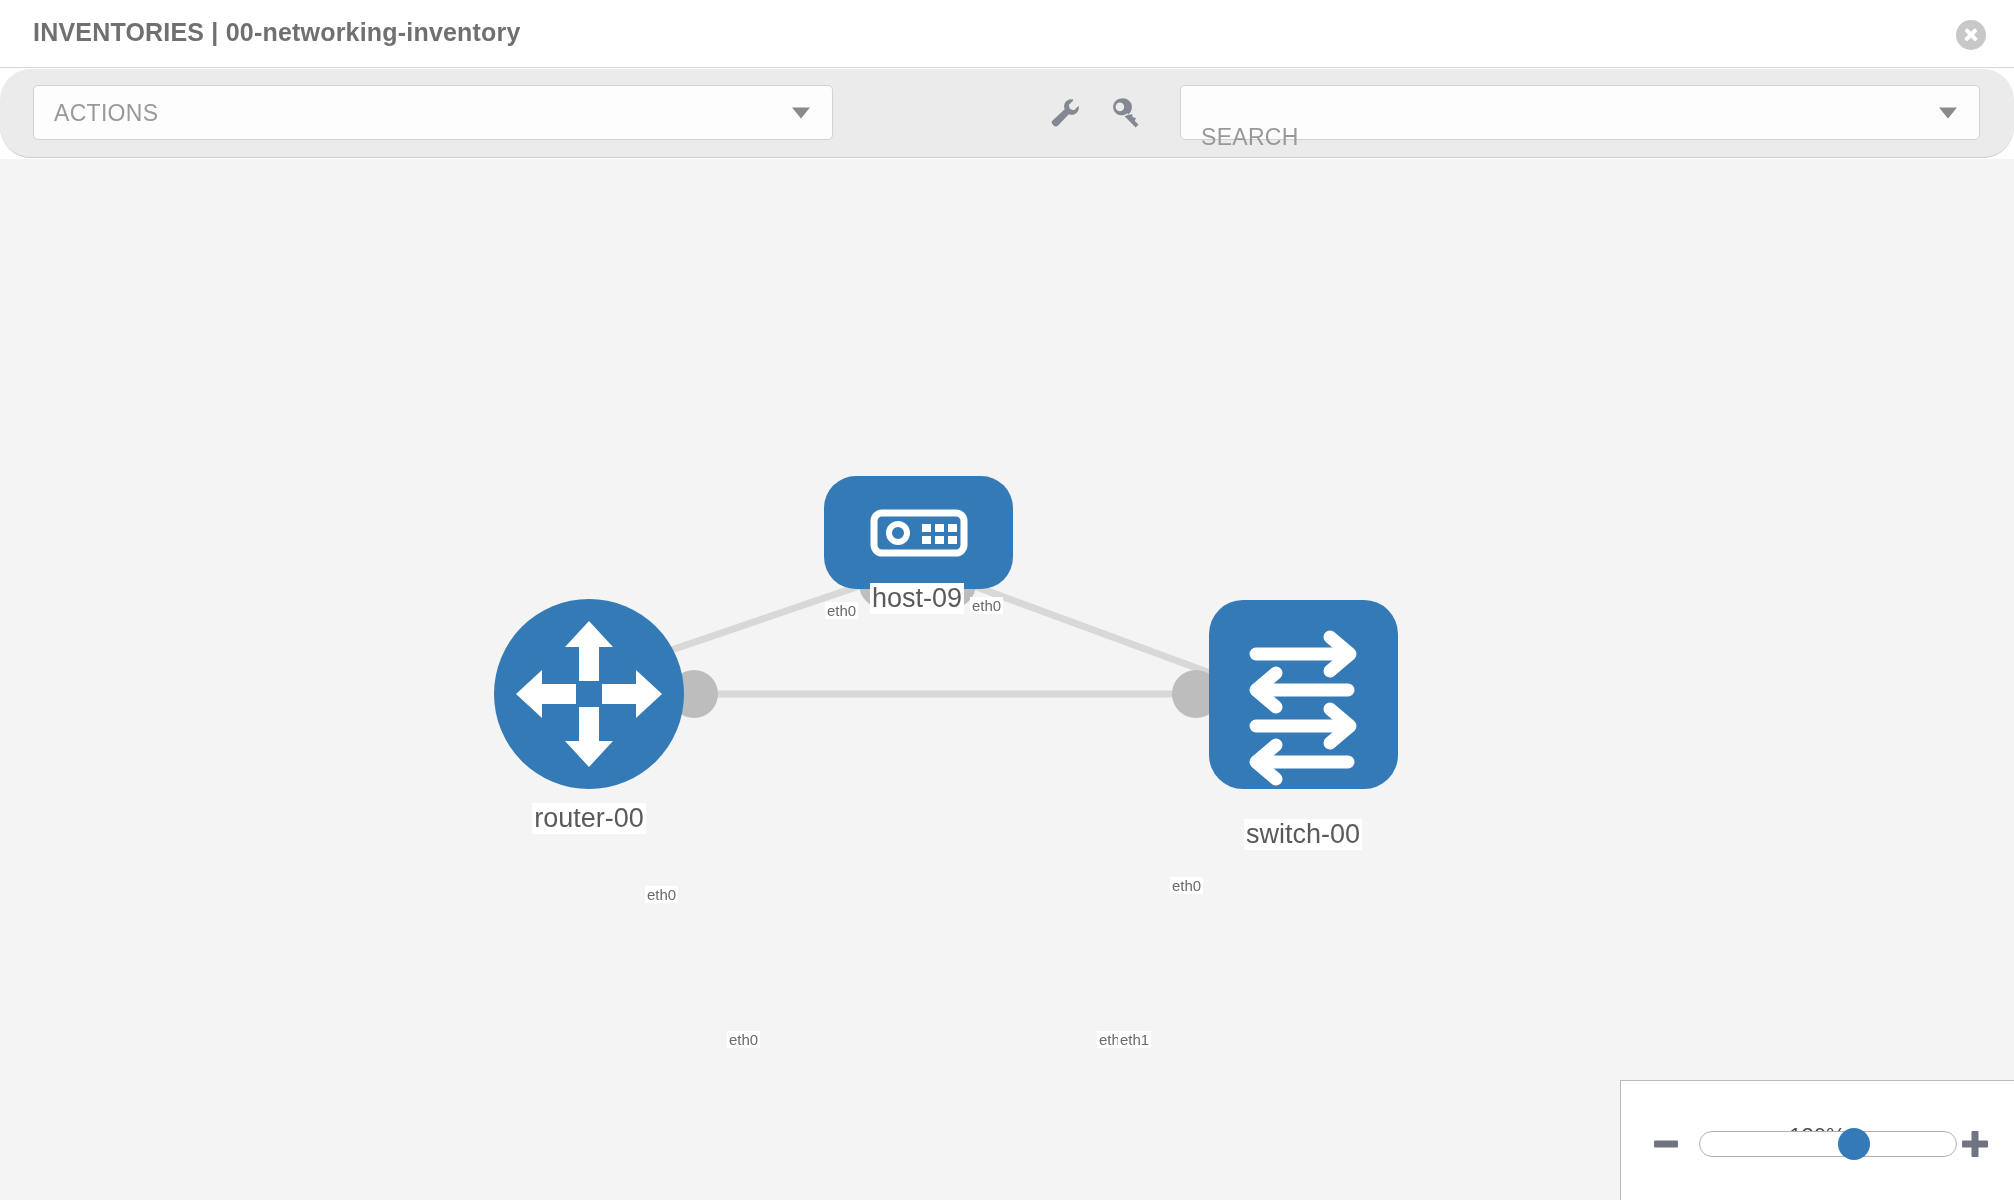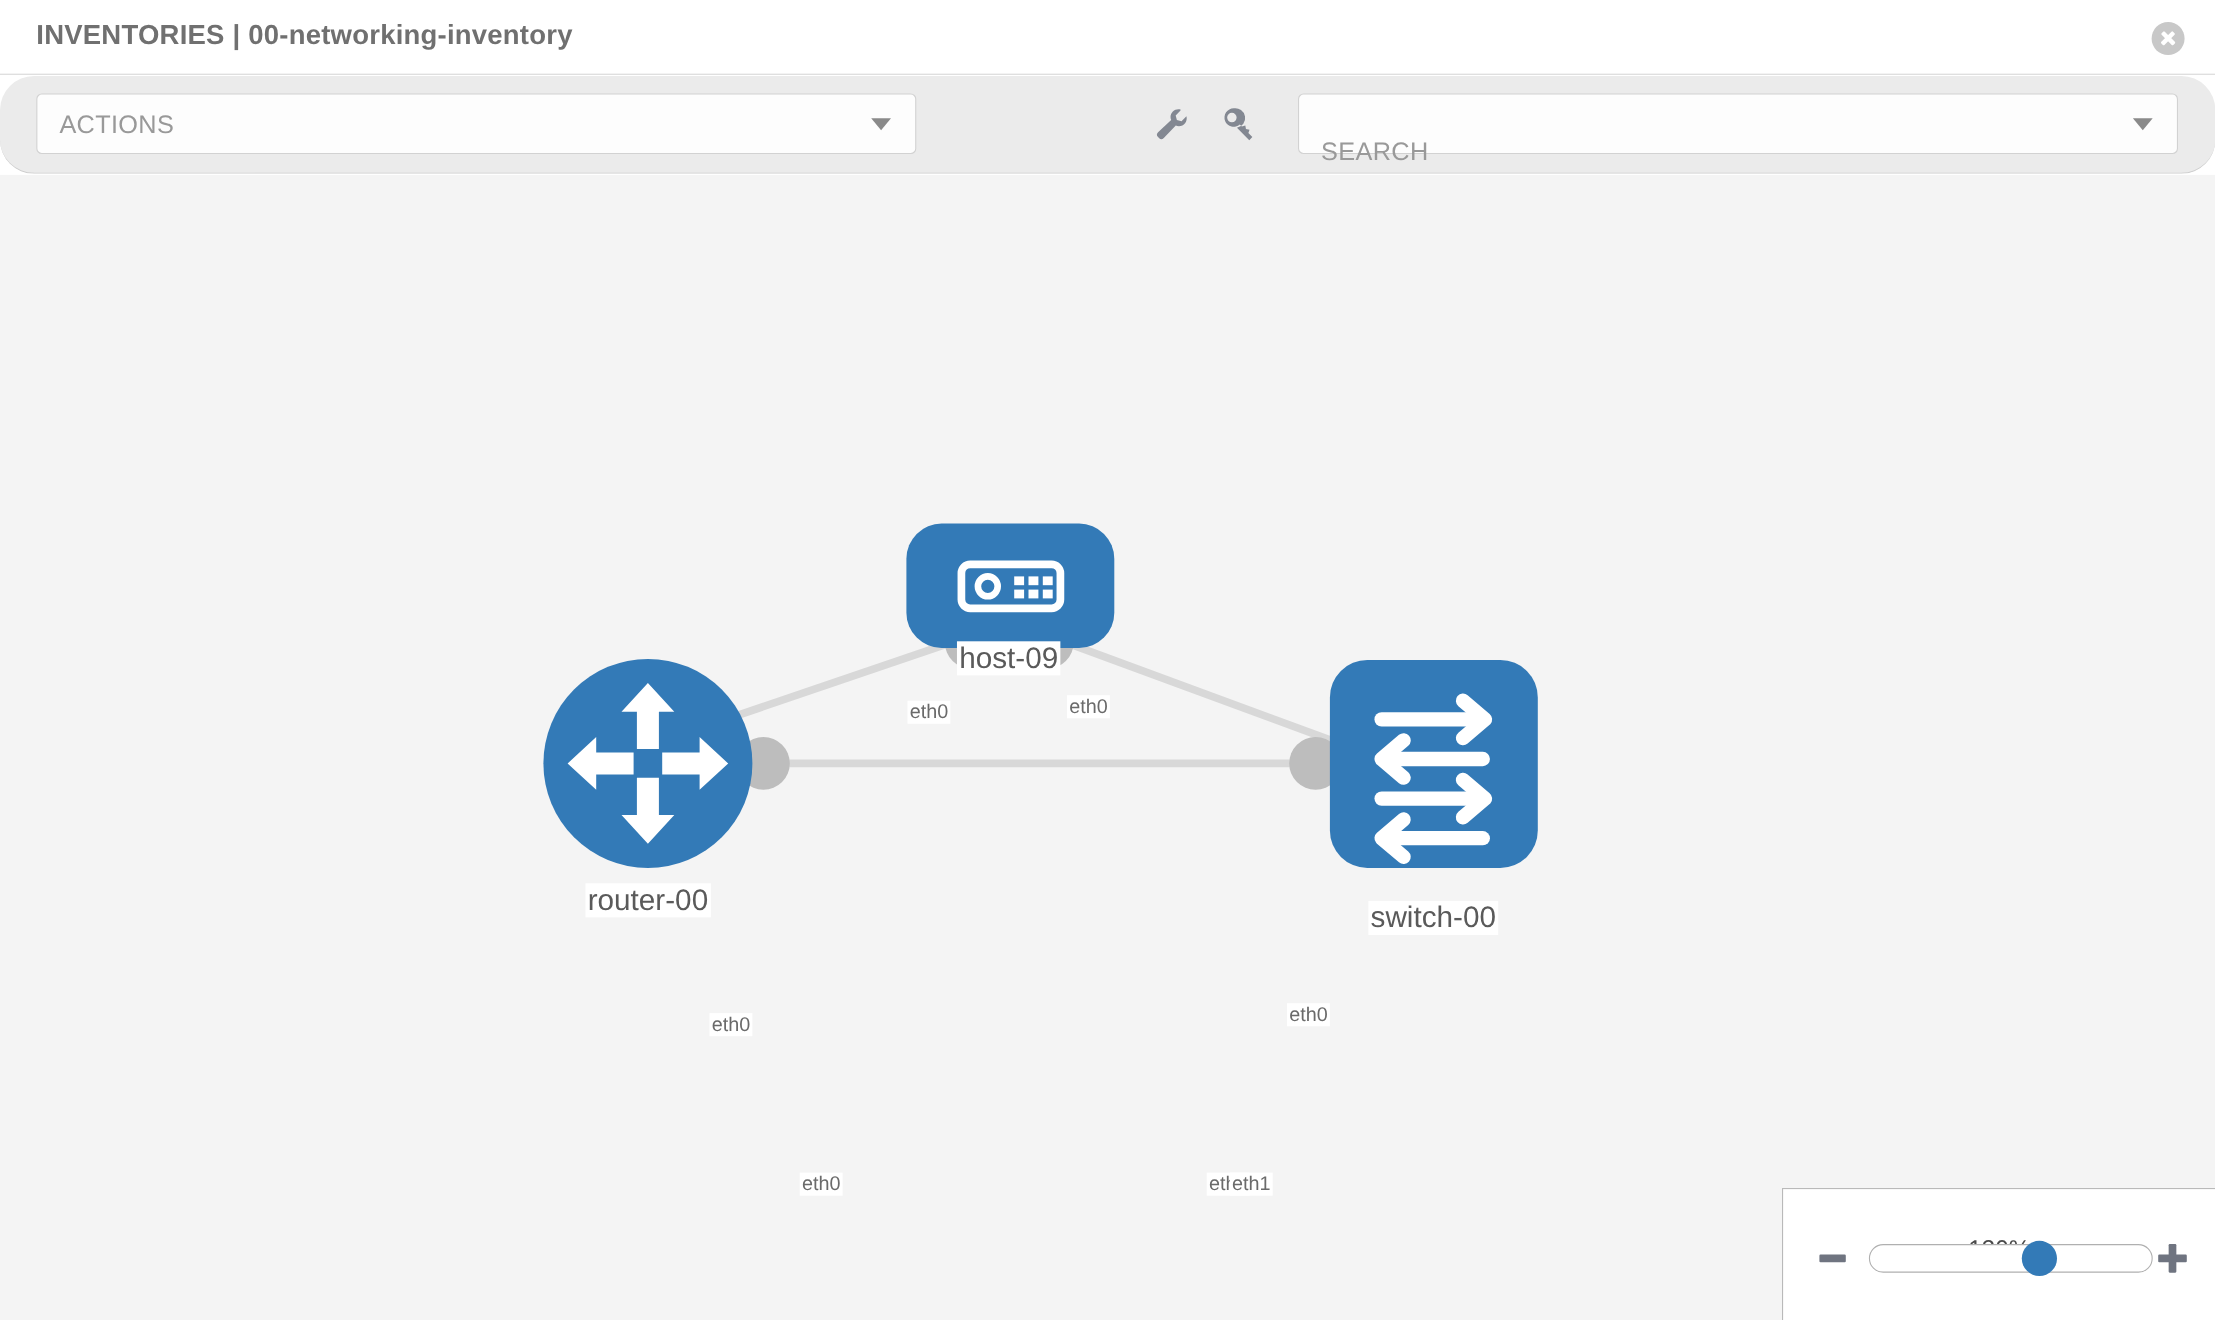--- a/index.html
+++ b/index.html
@@ -156,27 +156,26 @@
     font-size: 27px;
     color: #5a5a5a;
     background: #ffffff;
     white-space: nowrap;
     transform: translateX(-50%);
     padding: 0 2px;
     line-height: 1.15;
   }
   .edge-label {
     position: absolute;
-    font-size: 18px;
+    font-size: 15px;
     color: #6a6a6a;
     background: #ffffff;
     white-space: nowrap;
     padding: 0 2px;
     line-height: 1.15;
-    margin-top: 35px;
   }
 
   
   .zoom-panel {
     position: absolute;
     left: 1620px;
     top: 1080px;
     width: 394px;
     height: 120px;
     background: #ffffff;

